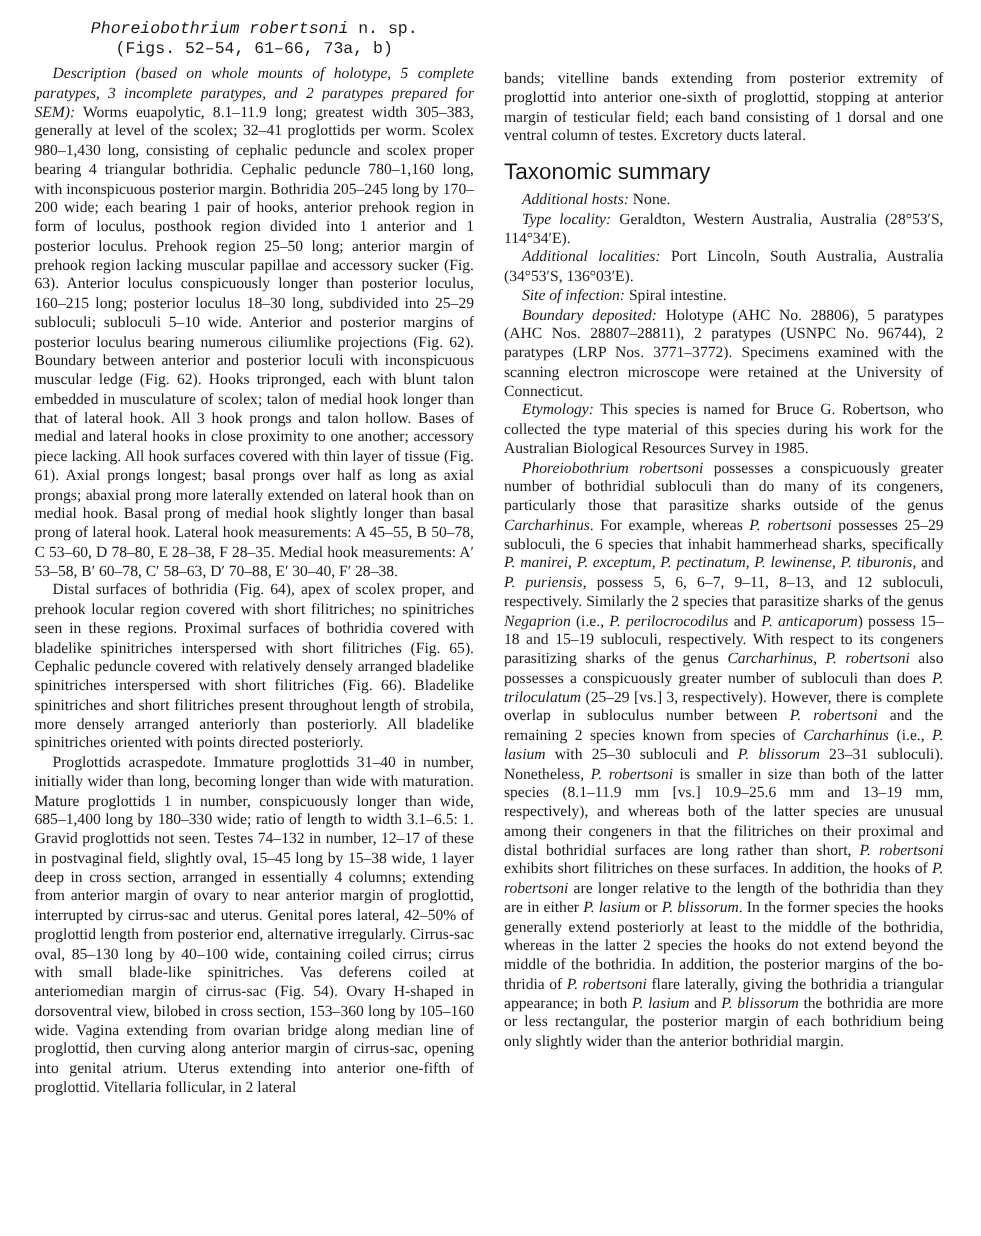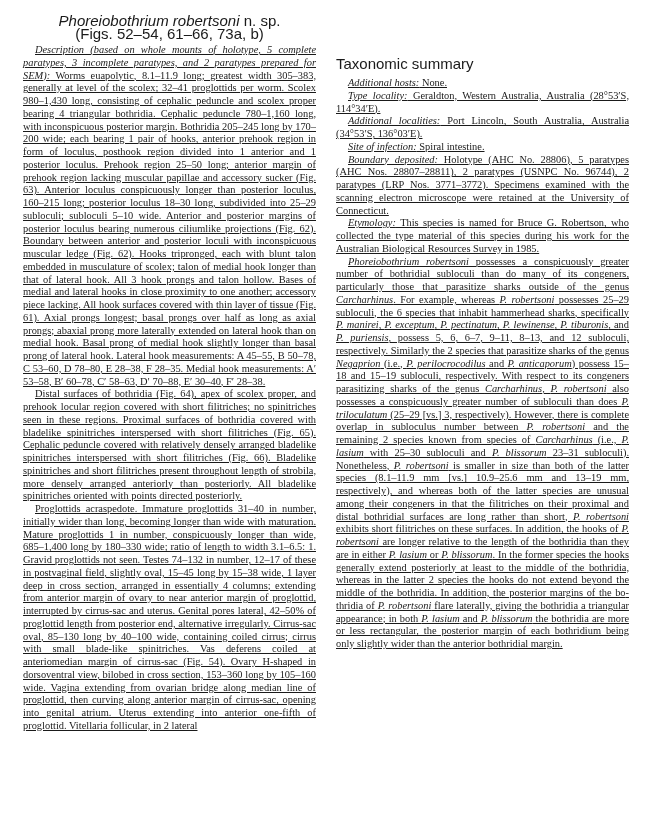--- a/index.html
+++ b/index.html
@@ -1,44 +1,45 @@
 <!DOCTYPE html>
 <html><head>
 <meta charset="utf-8">
 <style>
   html, body { margin: 0; padding: 0; background: #ffffff; }
   body { width: 654px; height: 824px; position: relative; overflow: hidden;
          font-family: "Liberation Serif", "DejaVu Serif", serif; color: #1a1a1a; }
   .col { position: absolute; font-size: 10.4px; line-height: 12.75px; text-align: justify;
          hyphens: manual; }
-  .col p { margin: 0; text-indent: 12px; text-decoration: underline; }
+  .col p { margin: 0; text-indent: 12px; }
   .col p.noindent { text-indent: 0; }
   #left { left: 23px; top: 14px; width: 293px; }
   #right { left: 336px; top: 47px; width: 293px; }
-  .title-block { text-align: center; font-family: Liberation Sans, sans-serif;
-                 font-size: 15px; line-height: 13px; margin-bottom: 4px; }
+  .title-block { text-align: center; font-family: Liberation Mono, monospace;
+                 font-size: 11px; line-height: 13px; margin-bottom: 4px; }
   .title-block i { font-style: italic; }
   .section-head { font-family: "Liberation Sans", "DejaVu Sans", sans-serif; font-size: 15px;
                   line-height: 13px; margin: 10px 0 7px 0; text-indent: 0 !important; }
   i, em { font-style: italic; }
 </style>
 </head>
 <body>
 
 <div id="left" class="col">
   <div class="title-block">
     <div><i>Phoreiobothrium robertsoni</i><span> n. sp.</span></div>
     <div>(Figs. 52–54, 61–66, 73a, b)</div>
   </div>
   <p><i>Description (based on whole mounts of holotype, 5 complete paratypes, 3 incomplete paratypes, and 2 paratypes prepared for SEM):</i><span> Worms euapolytic, 8.1–11.9 long; greatest width 305–383, generally at level of the scolex; 32–41 proglottids per worm. Scolex 980–1,430 long, consisting of cephalic peduncle and scolex proper bearing 4 triangular bothridia. Cephalic pe­duncle 780–1,160 long, with inconspicuous posterior margin. Bothridia 205–245 long by 170–200 wide; each bearing 1 pair of hooks, anterior prehook region in form of loculus, posthook region divided into 1 anterior and 1 posterior loculus. Prehook region 25–50 long; anterior margin of prehook region lacking muscular papillae and accessory sucker (Fig. 63). Anterior loc­ulus conspicuously longer than posterior loculus, 160–215 long; posterior loculus 18–30 long, subdivided into 25–29 subloculi; subloculi 5–10 wide. Anterior and posterior margins of poste­rior loculus bearing numerous ciliumlike projections (Fig. 62). Boundary between anterior and posterior loculi with inconspic­uous muscular ledge (Fig. 62). Hooks tripronged, each with blunt talon embedded in musculature of scolex; talon of medial hook longer than that of lateral hook. All 3 hook prongs and talon hollow. Bases of medial and lateral hooks in close prox­imity to one another; accessory piece lacking. All hook surfaces covered with thin layer of tissue (Fig. 61). Axial prongs longest; basal prongs over half as long as axial prongs; abaxial prong more laterally extended on lateral hook than on medial hook. Basal prong of medial hook slightly longer than basal prong of lateral hook. Lateral hook measurements: A 45–55, B 50–78, C 53–60, D 78–80, E 28–38, F 28–35. Medial hook measure­ments: A′ 53–58, B′ 60–78, C′ 58–63, D′ 70–88, E′ 30–40, F′ 28–38.</span></p>
   <p>Distal surfaces of bothridia (Fig. 64), apex of scolex proper, and prehook locular region covered with short filitriches; no spinitriches seen in these regions. Proximal surfaces of bothrid­ia covered with bladelike spinitriches interspersed with short filitriches (Fig. 65). Cephalic peduncle covered with relatively densely arranged bladelike spinitriches interspersed with short filitriches (Fig. 66). Bladelike spinitriches and short filitriches present throughout length of strobila, more densely arranged anteriorly than posteriorly. All bladelike spinitriches oriented with points directed posteriorly.</p>
   <p>Proglottids acraspedote. Immature proglottids 31–40 in num­ber, initially wider than long, becoming longer than wide with maturation. Mature proglottids 1 in number, conspicuously lon­ger than wide, 685–1,400 long by 180–330 wide; ratio of length to width 3.1–6.5: 1. Gravid proglottids not seen. Testes 74–132 in number, 12–17 of these in postvaginal field, slightly oval, 15–45 long by 15–38 wide, 1 layer deep in cross section, ar­ranged in essentially 4 columns; extending from anterior margin of ovary to near anterior margin of proglottid, interrupted by cirrus-sac and uterus. Genital pores lateral, 42–50% of pro­glottid length from posterior end, alternative irregularly. Cirrus-sac oval, 85–130 long by 40–100 wide, containing coiled cirrus; cirrus with small blade-like spinitriches. Vas deferens coiled at anteriomedian margin of cirrus-sac (Fig. 54). Ovary H-shaped in dorsoventral view, bilobed in cross section, 153–360 long by 105–160 wide. Vagina extending from ovarian bridge along me­dian line of proglottid, then curving along anterior margin of cirrus-sac, opening into genital atrium. Uterus extending into anterior one-fifth of proglottid. Vitellaria follicular, in 2 lateral</p>
 </div>
 
 <div id="right" class="col">
+  <p class="noindent">bands; vitelline bands extending from posterior extremity of proglottid into anterior one-sixth of proglottid, stopping at an­terior margin of testicular field; each band consisting of 1 dorsal and one ventral column of testes. Excretory ducts lateral.</p>
 
   <div class="section-head">Taxonomic summary</div>
   <div id="tax-entries">
       <p><i>Additional hosts:</i><span> None.</span></p>
       <p><i>Type locality:</i><span> Geraldton, Western Australia, Australia (28°53′S, 114°34′E).</span></p>
       <p><i>Additional localities:</i><span> Port Lincoln, South Australia, Australia (34°53′S, 136°03′E).</span></p>
       <p><i>Site of infection:</i><span> Spiral intestine.</span></p>
       <p><i>Boundary deposited:</i><span> Holotype (AHC No. 28806), 5 para­types (AHC Nos. 28807–28811), 2 paratypes (USNPC No. 96744), 2 paratypes (LRP Nos. 3771–3772). Specimens ex­amined with the scanning electron microscope were retained at the University of Connecticut.</span></p>
       <p><i>Etymology:</i><span> This species is named for Bruce G. Robertson, who collected the type material of this species during his work for the Australian Biological Resources Survey in 1985.</span></p>
     </div>

